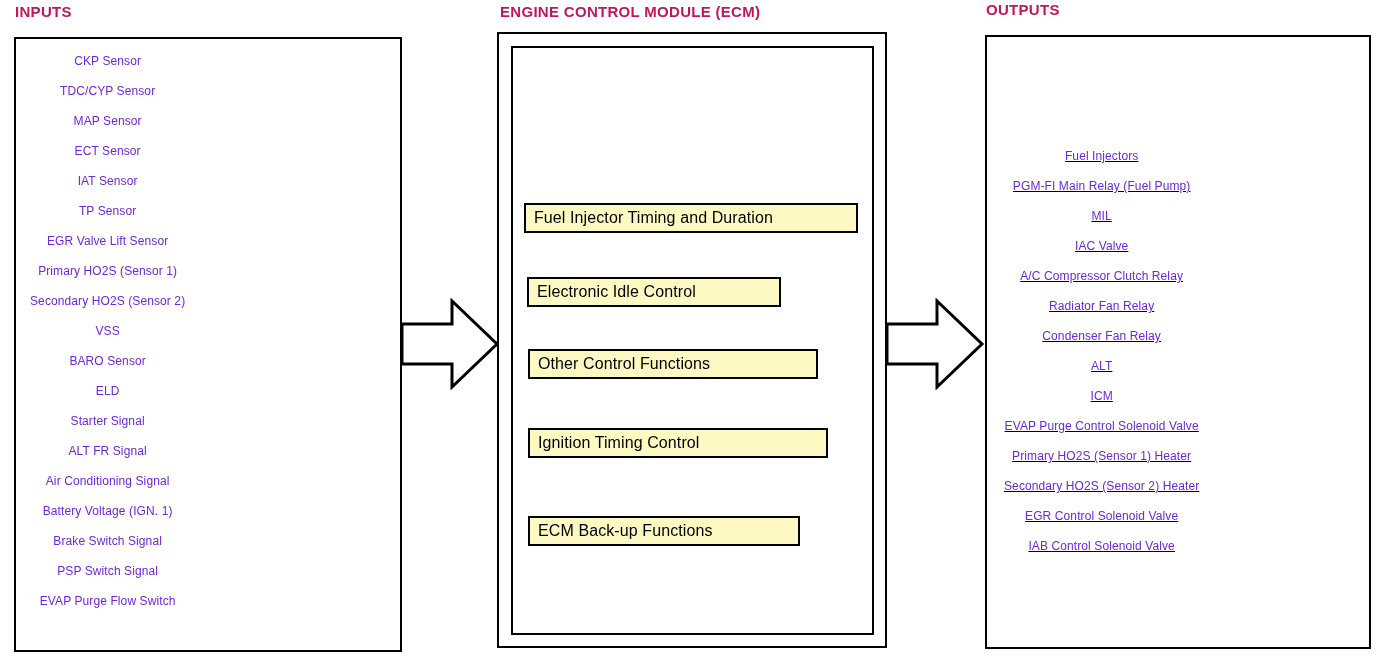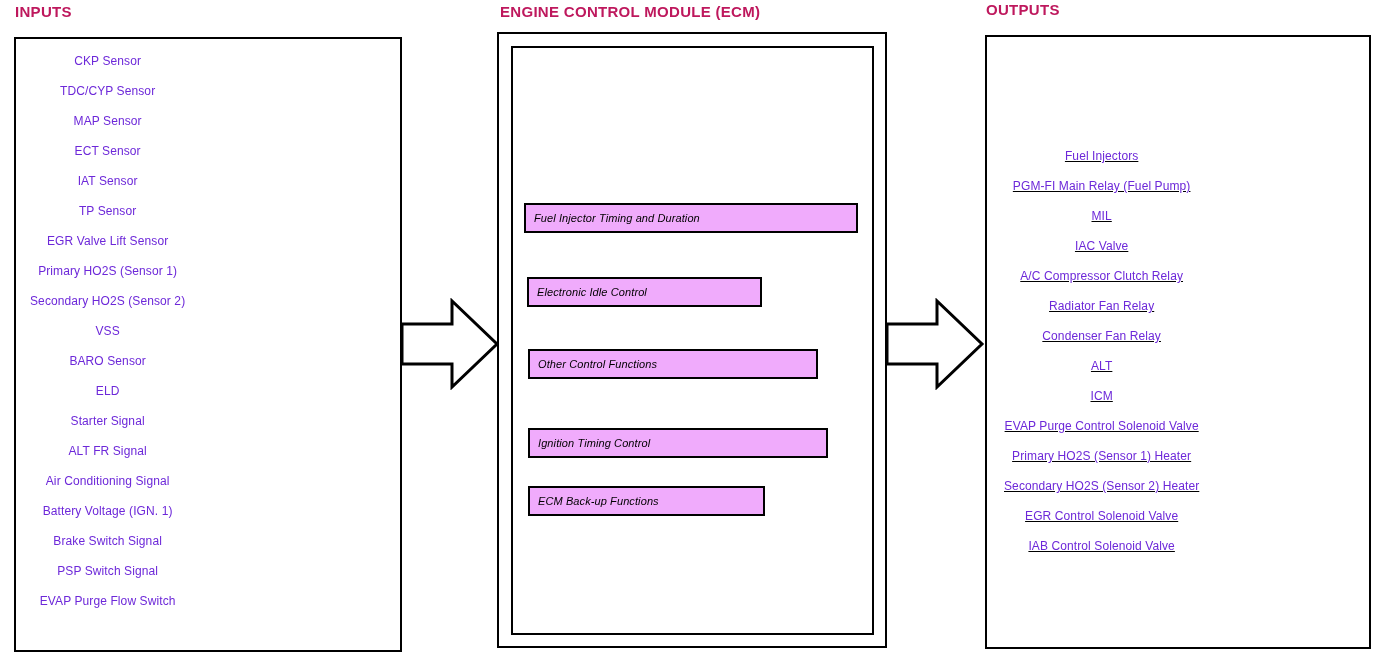--- a/index.html
+++ b/index.html
@@ -97,37 +97,36 @@
     left: 1004px;
     top: 141px;
     text-decoration: underline;
   }
 
   
   .func-box {
     position: absolute;
     box-sizing: border-box;
     border: 2px solid #000;
-    background: #f0abfc;
-    font-size: 11px;
+    background: #fef9c3;
+    font-size: 16px;
     line-height: 26px;
     height: 30px;
     white-space: nowrap;
     padding: 0 8px;
     color: #000;
     letter-spacing: 0.1px;
     display: flex;
     align-items: center;
-    font-style: italic;
   }
   #func-fuel-injector   { left: 524px; top: 203px; width: 334px; }
-  #func-idle-control    { left: 527px; top: 277px; width: 235px; text-align: right; }
+  #func-idle-control    { left: 527px; top: 277px; width: 254px; text-align: right; }
   #func-other-control   { left: 528px; top: 349px; width: 290px; }
   #func-ignition-timing { left: 528px; top: 428px; width: 300px; }
-  #func-ecm-backup      { left: 528px; top: 486px; width: 237px; }
+  #func-ecm-backup      { left: 528px; top: 516px; width: 272px; }
 
   
   .block-arrow {
     position: absolute;
     width: 100px;
     height: 92px;
   }
   #arrow-inputs-to-ecm  { left: 400px; top: 298px; }
   #arrow-ecm-to-outputs { left: 885px; top: 298px; }
   .block-arrow svg { display: block; width: 100%; height: 100%; }

